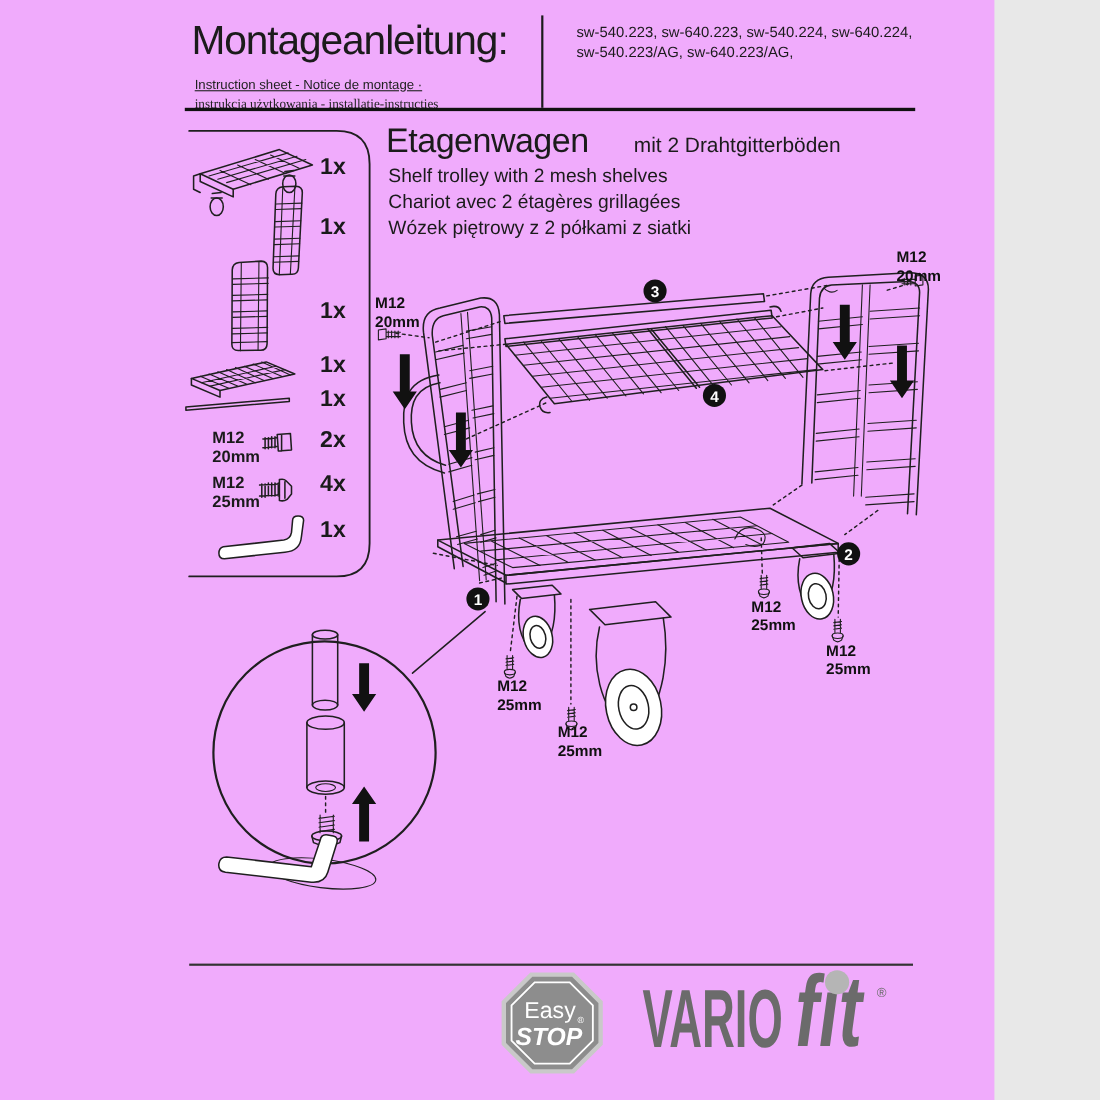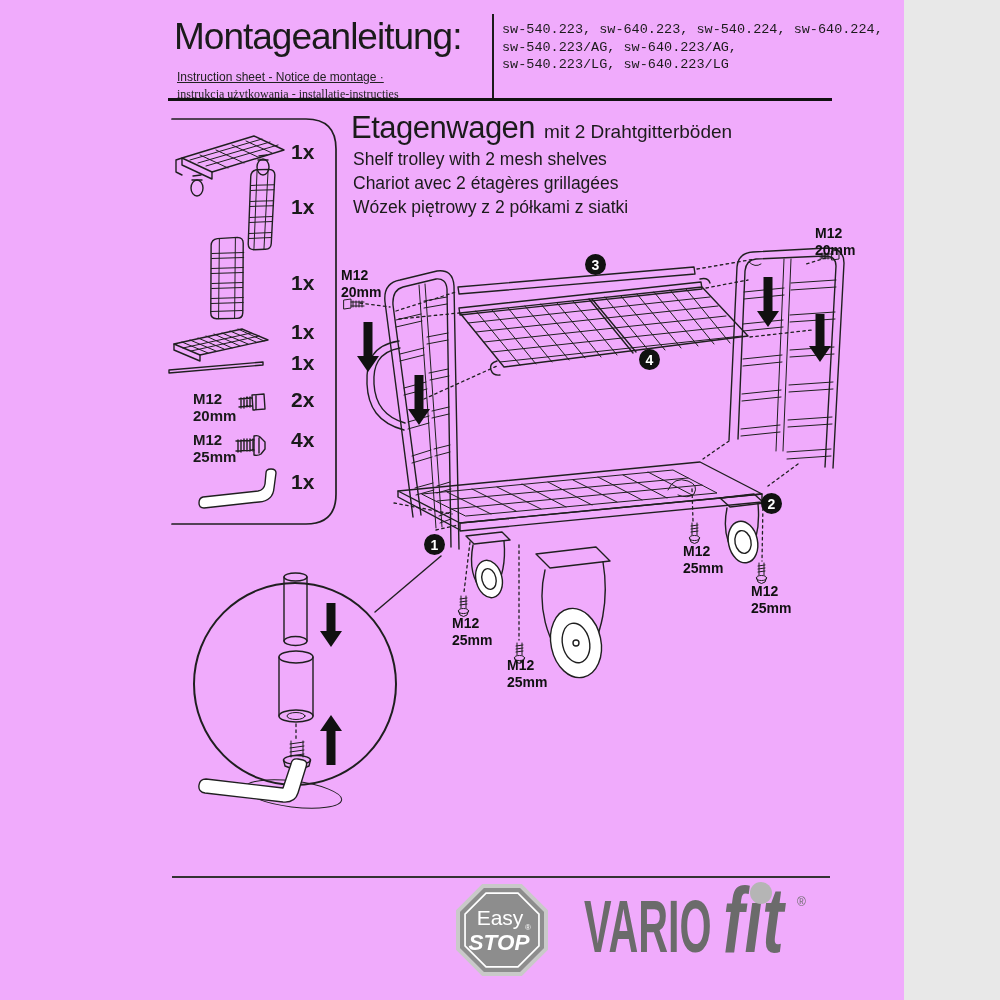--- a/index.html
+++ b/index.html
@@ -2,25 +2,25 @@
 <html><head>
 <meta charset="utf-8">
 <style>
   html,body{margin:0;padding:0;background:#e8e8e8;}
   .page{position:relative;width:904px;height:1000px;background:#f0abfc;overflow:hidden;
         font-family:"Liberation Sans", sans-serif;color:#1b1b1b;}
   .abs{position:absolute;}
   
   .h-title{left:174px;top:16px;font-size:37px;letter-spacing:-1px;white-space:nowrap;}
   .h-sub{left:177px;font-size:12px;color:#222;white-space:nowrap;}
-  .h-codes{left:502px;top:21px;font-size:13.5px;line-height:17.5px;white-space:nowrap;font-family:Liberation Mono, monospace;}
+  .h-codes{left:524px;top:21px;font-size:13.5px;line-height:17.5px;white-space:nowrap;}
   .vdiv{left:492px;top:14px;width:1.5px;height:84px;background:#1b1b1b;}
   .hrule{left:168px;top:98px;width:664px;height:2.5px;background:#111;}
   
-  .t-row{left:351px;top:110px;display:flex;align-items:baseline;white-space:nowrap;}
+  .t-row{left:351px;top:110px;display:flex;align-items:baseline;white-space:nowrap;gap:32px;}
   .t-main{font-size:31px;letter-spacing:-0.5px;}
   .t-suffix{font-size:19px;margin-left:9px;text-align:right;}
   .t-trans{left:353px;top:147px;font-size:17.5px;line-height:24px;white-space:nowrap;}
   
   .qty{font-size:21px;font-weight:bold;color:#1a1a1a;line-height:24px;}
   .plabel{font-size:15px;font-weight:bold;line-height:17px;color:#1a1a1a;}
   
   .dlabel{font-size:14px;font-weight:bold;line-height:16.5px;color:#111;white-space:nowrap;}
   .callout{position:absolute;width:21px;height:21px;border-radius:50%;background:#111;color:#fff;
            font-size:14px;font-weight:bold;display:flex;align-items:center;justify-content:center;}
@@ -44,21 +44,20 @@
 
 <div class="page">
 
   <div class="abs h-title">Montageanleitung:</div>
   <div class="abs h-sub" style="top:70px;text-decoration:underline;">Instruction sheet - Notice de montage  ·</div>
   <div class="abs h-sub" style="top:87px;font-family:Liberation Serif, serif;">instrukcja użytkowania - installatie-instructies</div>
   <div class="abs vdiv"></div>
   <div class="abs h-codes">
     <div>sw-540.223, sw-640.223, sw-540.224, sw-640.224,</div>
     <div>sw-540.223/AG, sw-640.223/AG,</div>
-    <div>sw-540.223/LG, sw-640.223/LG</div>
   </div>
   <div class="abs hrule"></div>
 
   <div class="abs t-row">
     <span class="t-main">Etagenwagen</span>
     <span class="t-suffix">mit 2 Drahtgitterböden</span>
   </div>
   <div class="abs t-trans">
     <div>Shelf trolley with 2 mesh shelves</div>
     <div>Chariot avec 2 étagères grillagées</div>

